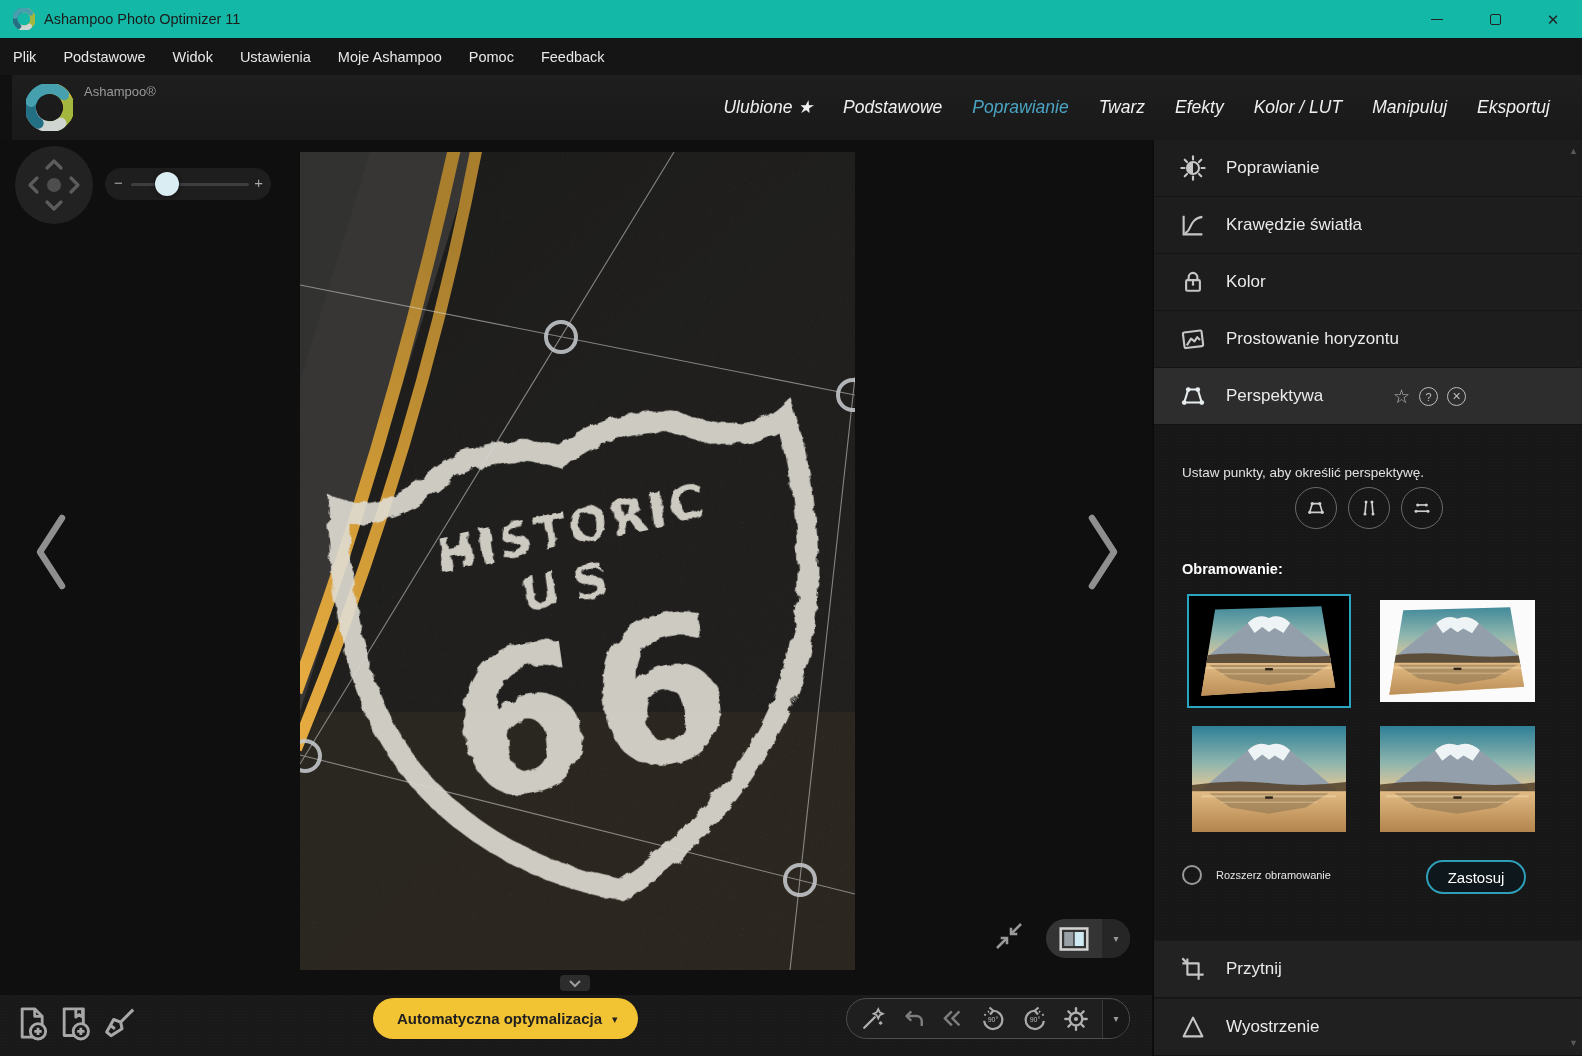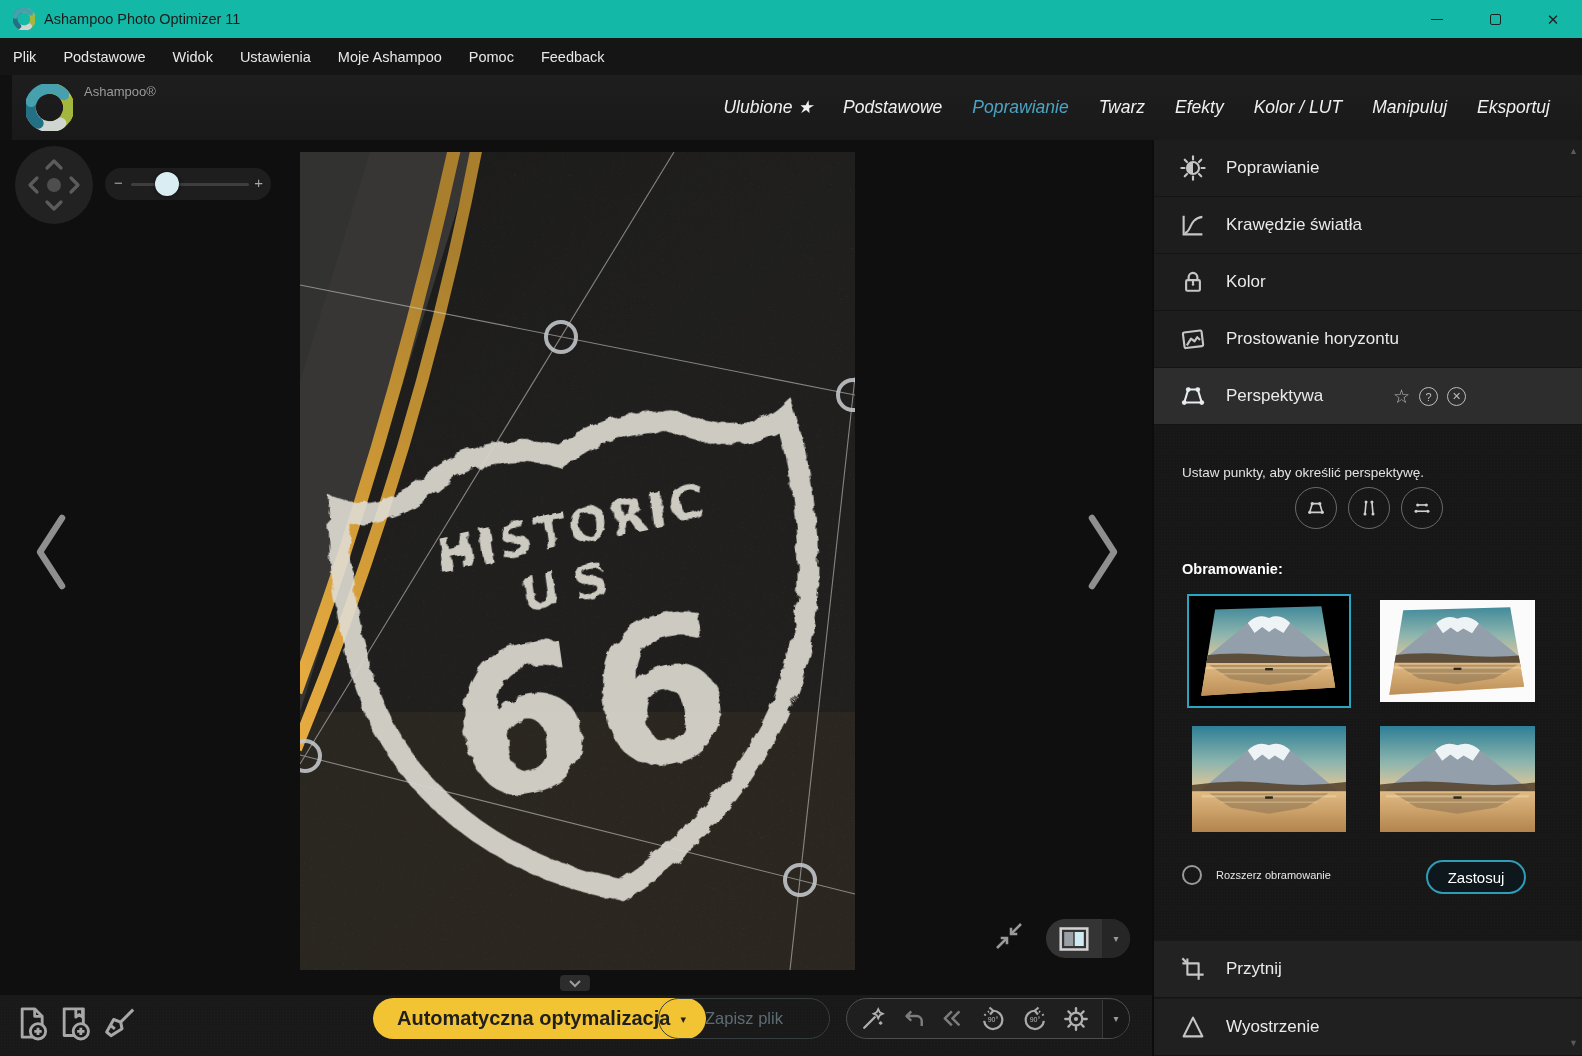--- a/index.html
+++ b/index.html
@@ -53,21 +53,21 @@
   .collapse-tab { position:absolute; left:560px; top:835px; width:30px; height:16px;
                   background:#2c2c2c; border-radius:4px; display:flex; align-items:center; justify-content:center; }
 
   
   .bottombar { position:absolute; left:0; top:995px; width:1152px; height:61px; background:#191919;
                background-image:radial-gradient(rgba(255,255,255,0.02) 1px, transparent 1px);
                background-size:3px 3px; }
   .bb-icon { position:absolute; top:8px; width:40px; height:40px; }
   .auto-btn { position:absolute; left:373px; top:3px; height:41px; padding:0 20px 0 24px;
               background:#f2c333; border-radius:21px; display:flex; align-items:center; gap:10px; }
-  .auto-btn .lbl { font-size:20px; font-weight:bold; color:#1f1f1f; }
+  .auto-btn .lbl { font-size:15px; font-weight:bold; color:#1f1f1f; }
   .auto-btn .dd { font-size:11px; color:#1f1f1f; padding-top:2px; }
   .save-btn { position:absolute; left:658px; top:3px; width:172px; height:41px;
               border:1.5px solid #373d3f; border-radius:21px; display:flex; align-items:center;
               justify-content:center; font-size:16.5px; color:#5d6c72; }
   .tools-pill { position:absolute; left:846px; top:3px; width:284px; height:41px;
                 border:1.5px solid #4e4e4e; border-radius:21px; background:#1f1f1f;
                 display:flex; align-items:center; }
   .tools-icons { flex:1; display:flex; align-items:center; justify-content:space-evenly; height:100%; }
   .tools-cap { width:27px; height:38px; background:#181818; border-left:1px solid #3a3a3a;
                border-radius:0 20px 20px 0; display:flex; align-items:center; justify-content:center;
@@ -353,23 +353,20 @@
           <line x1="7" y1="13.5" x2="9.5" y2="15.5"></line>
         </g>
       </svg>
     </div>
 
     <div class="auto-btn">
       <span class="lbl">Automatyczna optymalizacja</span>
       <span class="dd">▾</span>
     </div>
 
-    <div class="save-btn">
-      <span>Zapisz plik</span>
-    </div>
 
     <div class="tools-pill">
       <div class="tools-icons">
         <span>
           <svg width="28" height="28" viewBox="0 0 24 24">
             <g stroke="#b0b0b0" stroke-width="2" fill="none" stroke-linecap="round">
               <line x1="4.5" y1="19.5" x2="13.5" y2="10.5"></line>
             </g>
             <path d="M16.5,3.5 L17.8,6.2 20.5,7.5 17.8,8.8 16.5,11.5 15.2,8.8 12.5,7.5 15.2,6.2 Z" fill="none" stroke="#b0b0b0" stroke-width="1.5"></path>
             <path d="M18.5,14 V17 M17,15.5 H20" stroke="#b0b0b0" stroke-width="1.4"></path>

